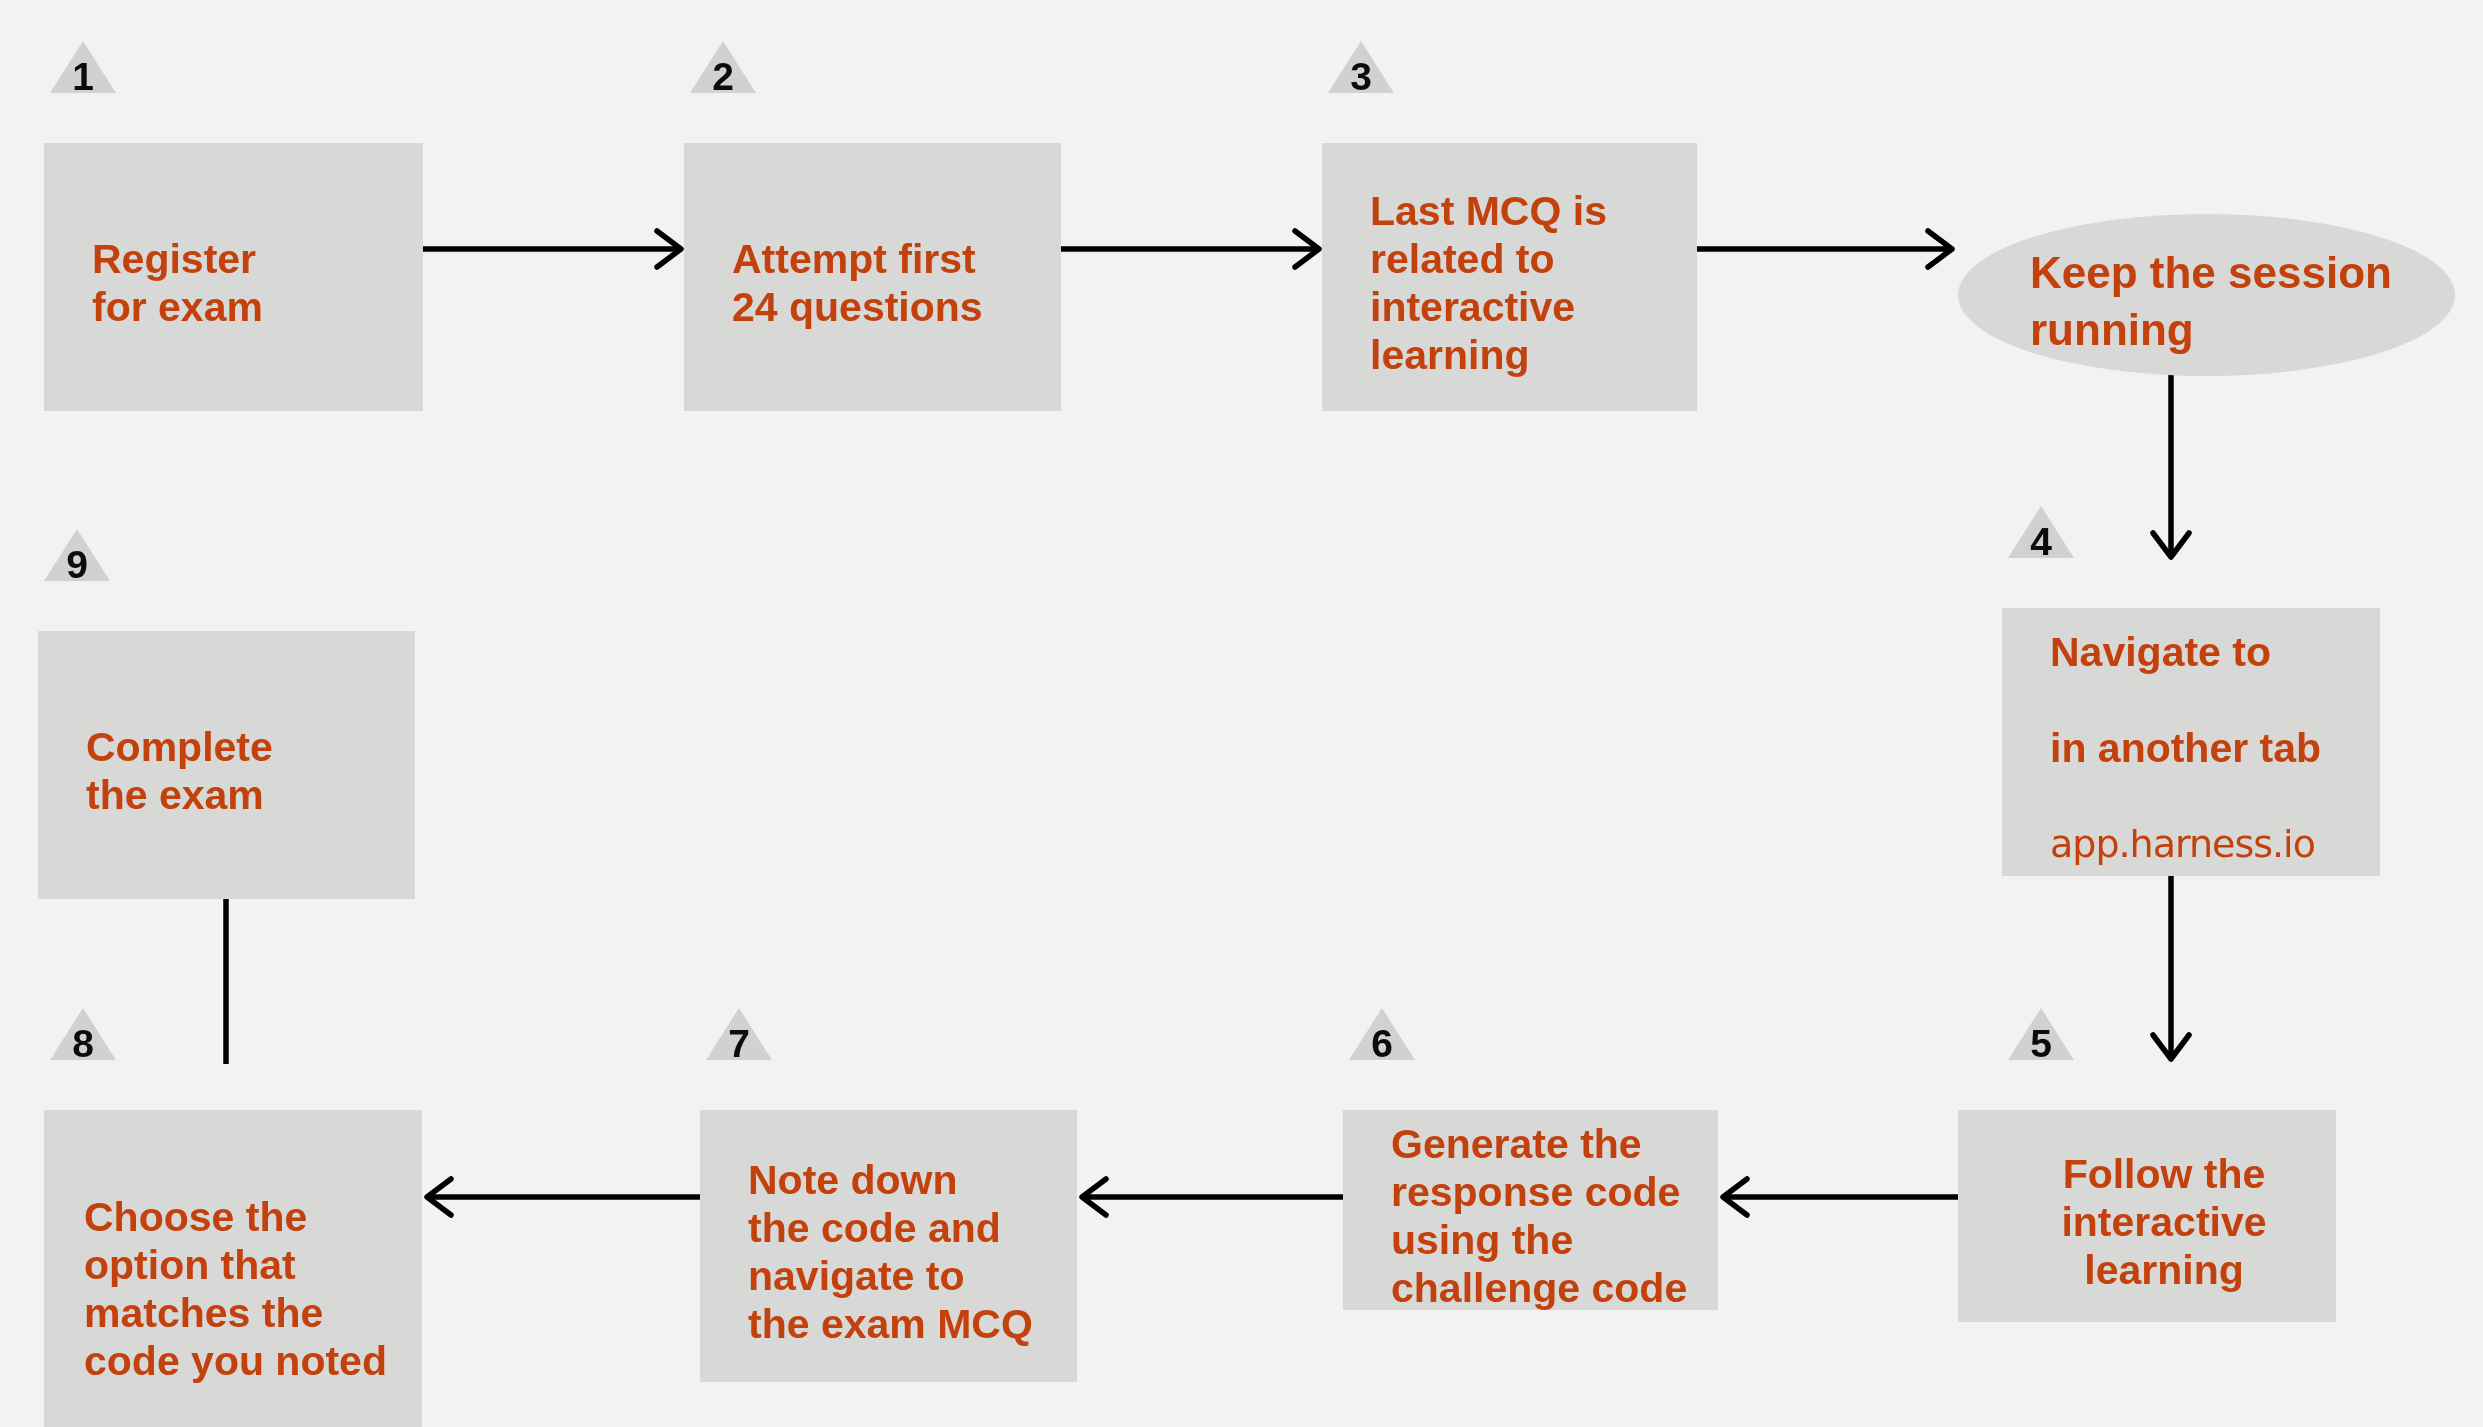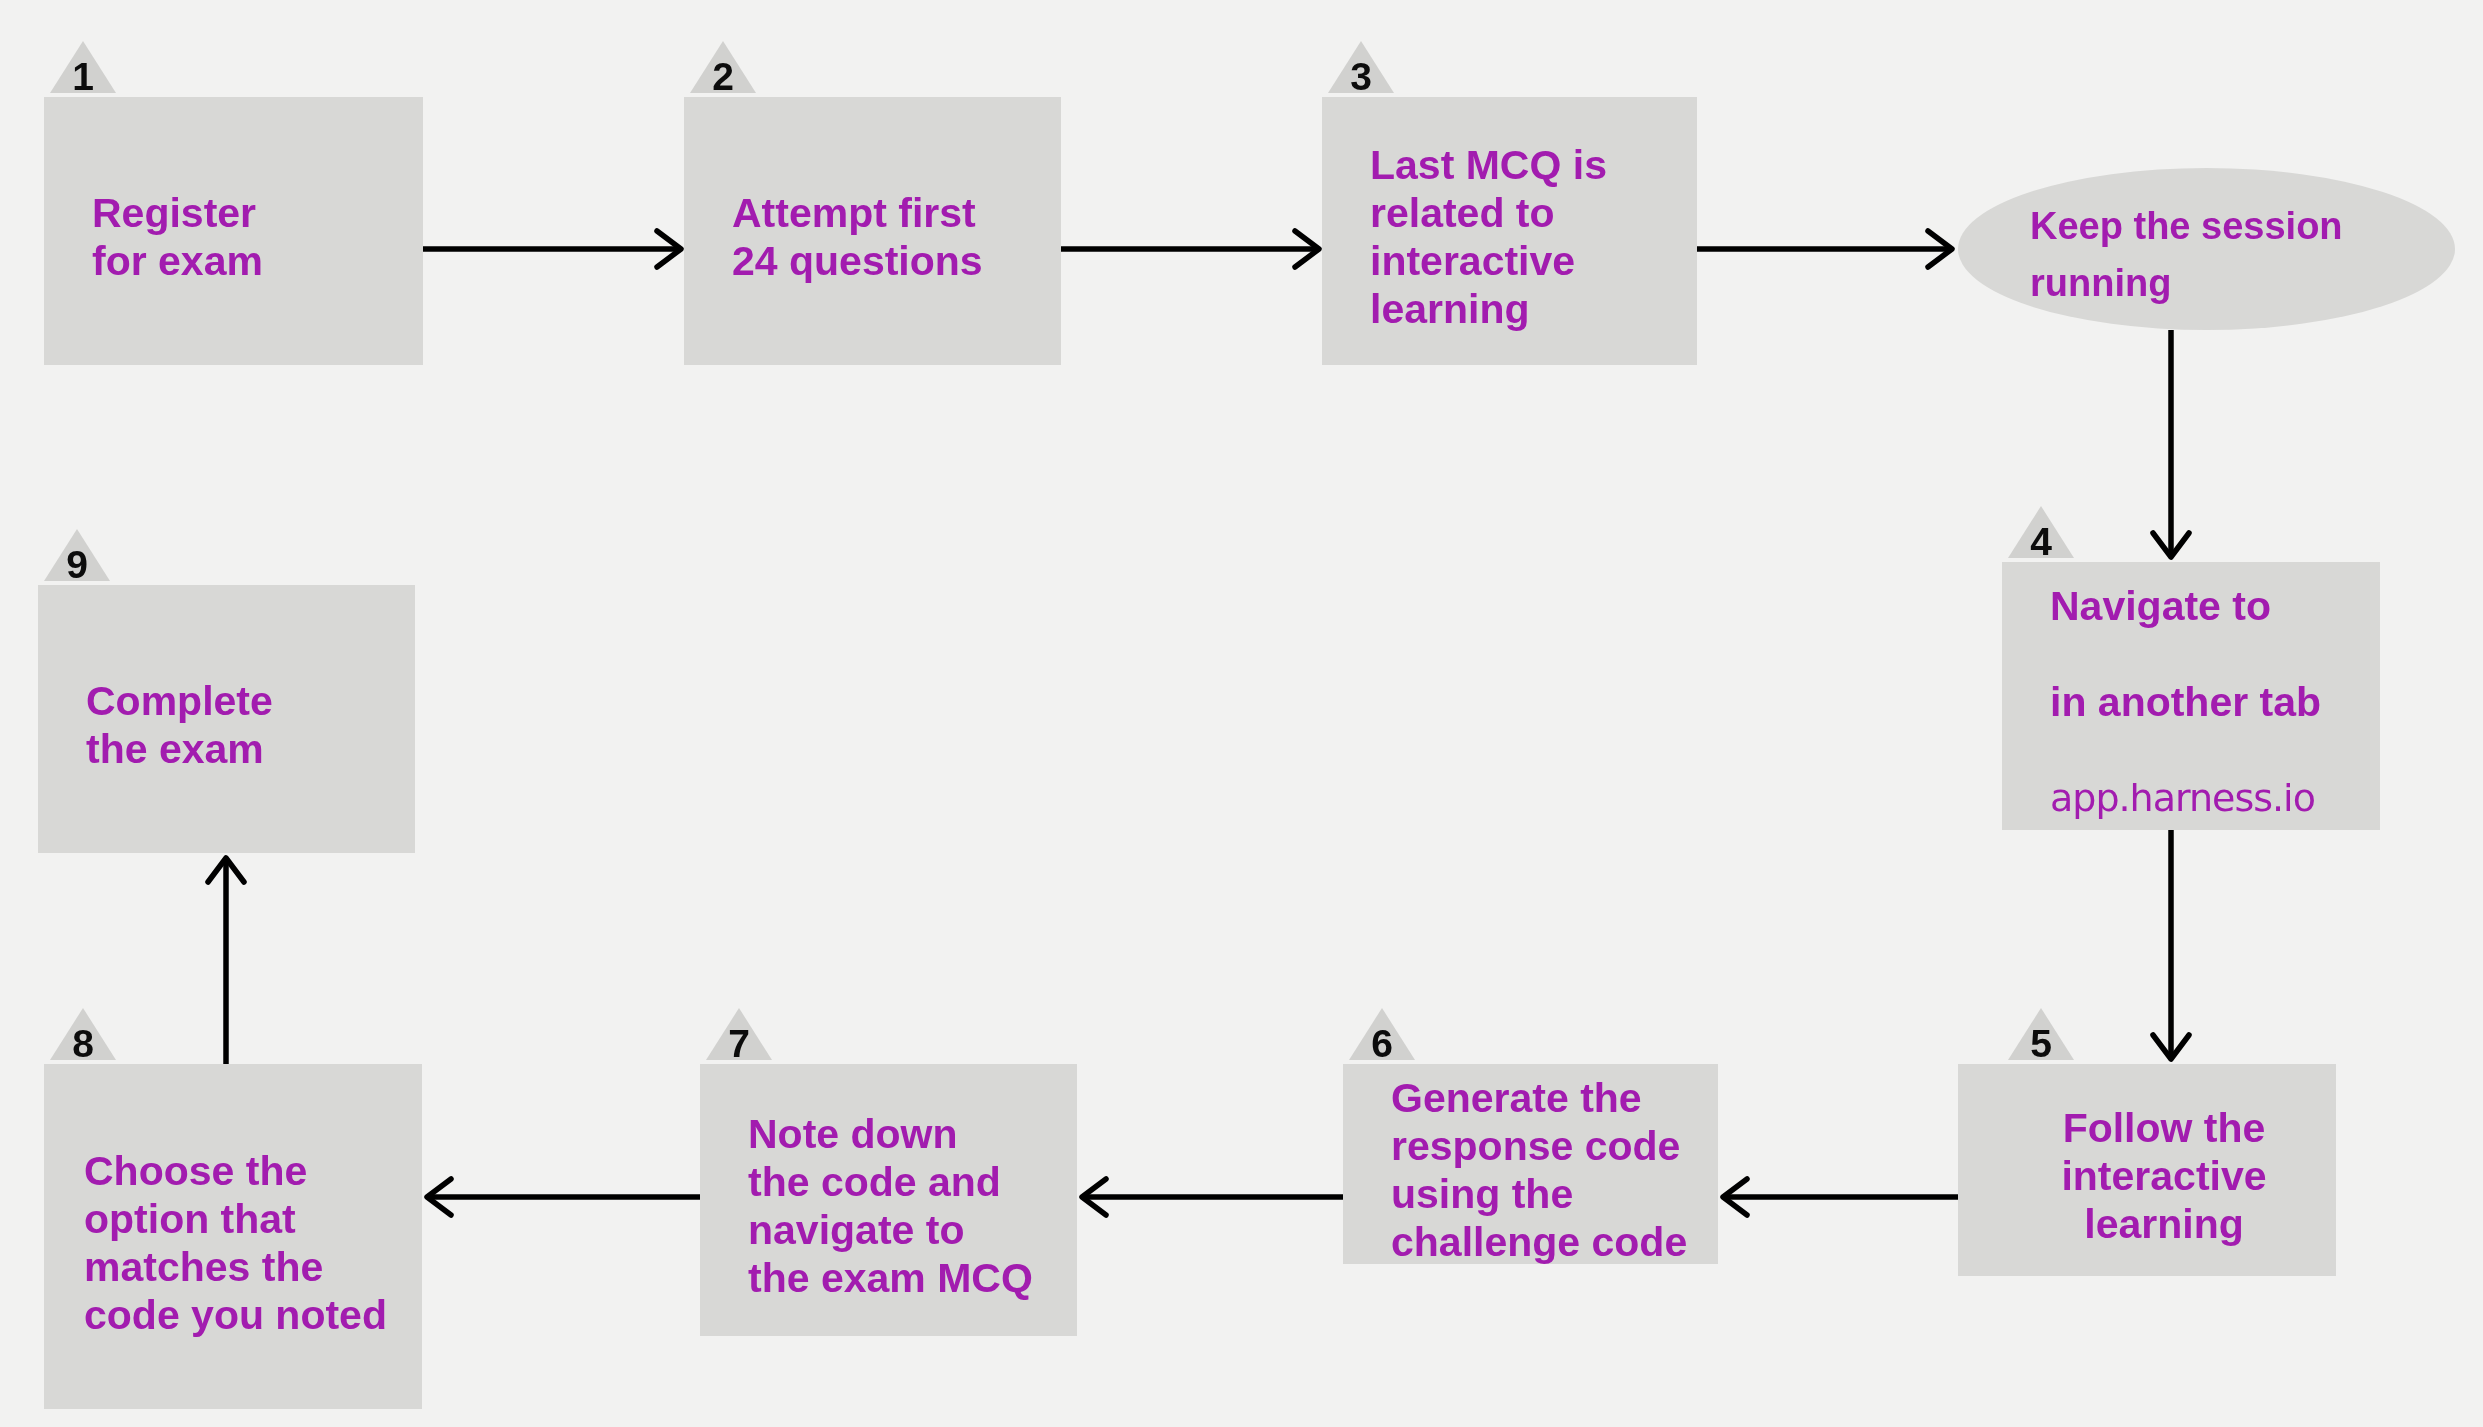--- a/index.html
+++ b/index.html
@@ -11,30 +11,31 @@
     font-family:"Liberation Sans","DejaVu Sans",sans-serif;
   }
   .node{
     position:absolute;
     background:#d8d8d6;
     display:flex;
     flex-direction:column;
     justify-content:center;
     box-sizing:border-box;
     padding:12px 14px 0 48px;
-    color:#a21caf;
+    color:#c2410c;
     font-weight:bold;
     font-size:41px;
     line-height:48px;
+    margin-top:46px;
   }
   .node .label{white-space:pre-line;}
   .ellipse{
     border-radius:50%;
     padding-left:72px;
-    font-size:38px;
+    font-size:44px;
     line-height:57px;
   }
   .badge{position:absolute;width:66px;height:52px;}
   .badge .tri{
     position:absolute;left:0;top:0;width:100%;height:100%;
     background:#d1d1cf;
     -webkit-clip-path:polygon(50% 0,0 100%,100% 100%);
     clip-path:polygon(50% 0,0 100%,100% 100%);
   }
   .badge .num{

